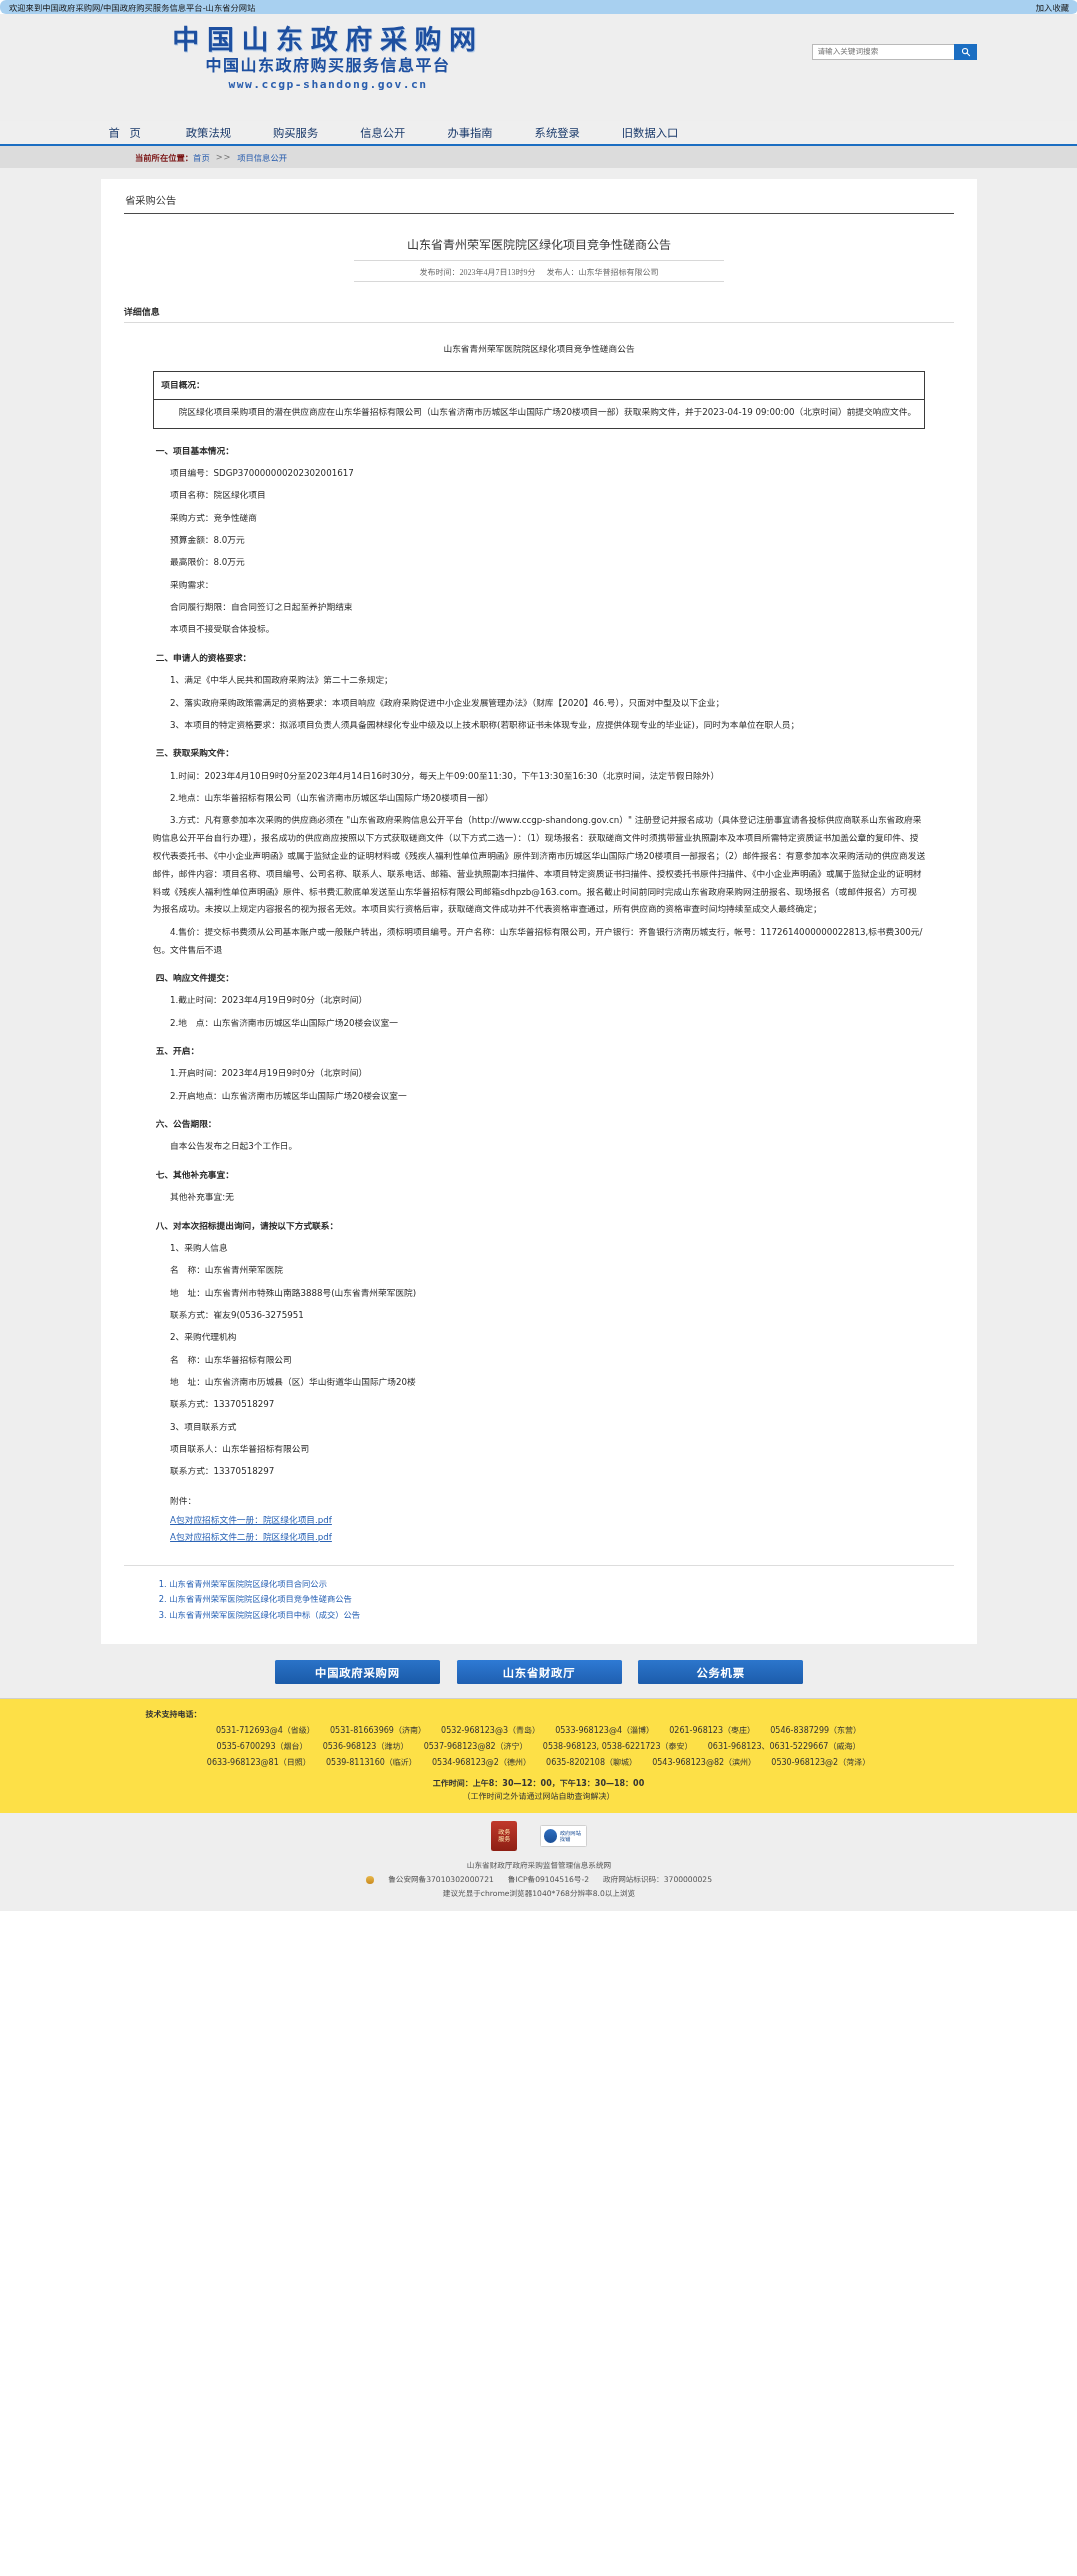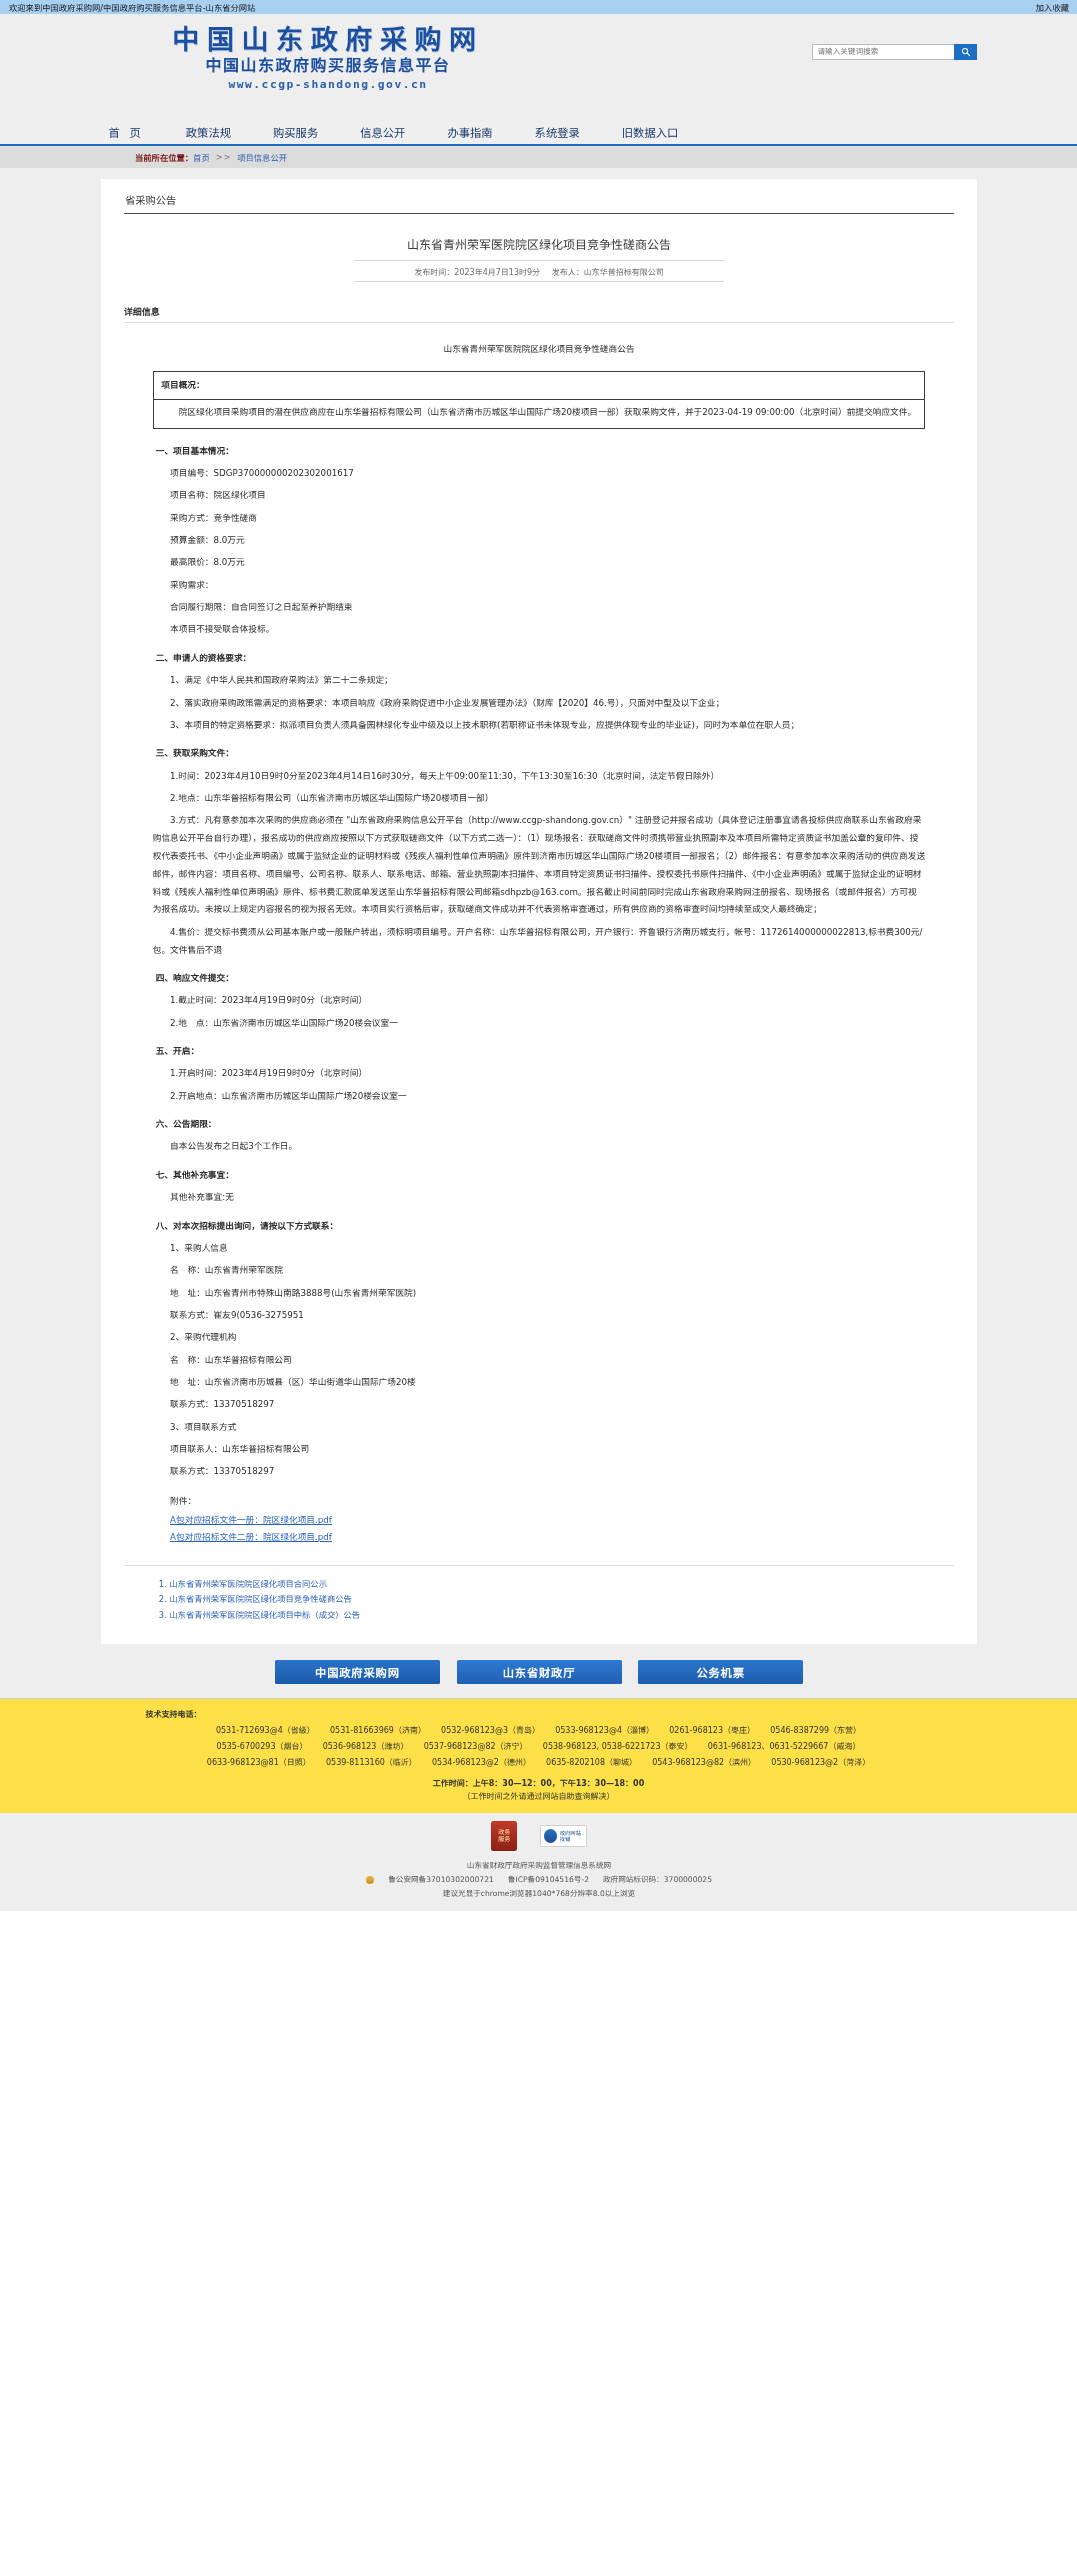--- a/index.html
+++ b/index.html
@@ -16,20 +16,21 @@
   
   .topbar {
     height:13.6px;
     background:#a8d0f0;
     display:flex;
     align-items:center;
     justify-content:space-between;
     padding:0 9px;
     font-size:8.3px;
     color:#1a1a1a;
+    border-radius:6px;
   }
   .topbar .fav { color:#1a1a1a; }
 
   
   .header {
     background:#eeeeee;
     height:107px;
     position:relative;
   }
   .header-inner {
@@ -164,20 +165,21 @@
   }
   .meta-line {
     width:370px;
     margin:0 auto;
     text-align:center;
     font-size:8px;
     color:#6a6a6a;
     border-top:0.8px solid #d8d8d8;
     border-bottom:0.8px solid #d8d8d8;
     padding:4.5px 0;
+    font-family:Liberation Serif, serif;
   }
   .meta-line span { margin:0 4.5px; }
 
   .detail-head {
     font-size:9px;
     color:#333;
     font-weight:bold;
     margin:22.7px 0 0 0;
     padding-bottom:4.5px;
     border-bottom:0.8px solid #dadada;

